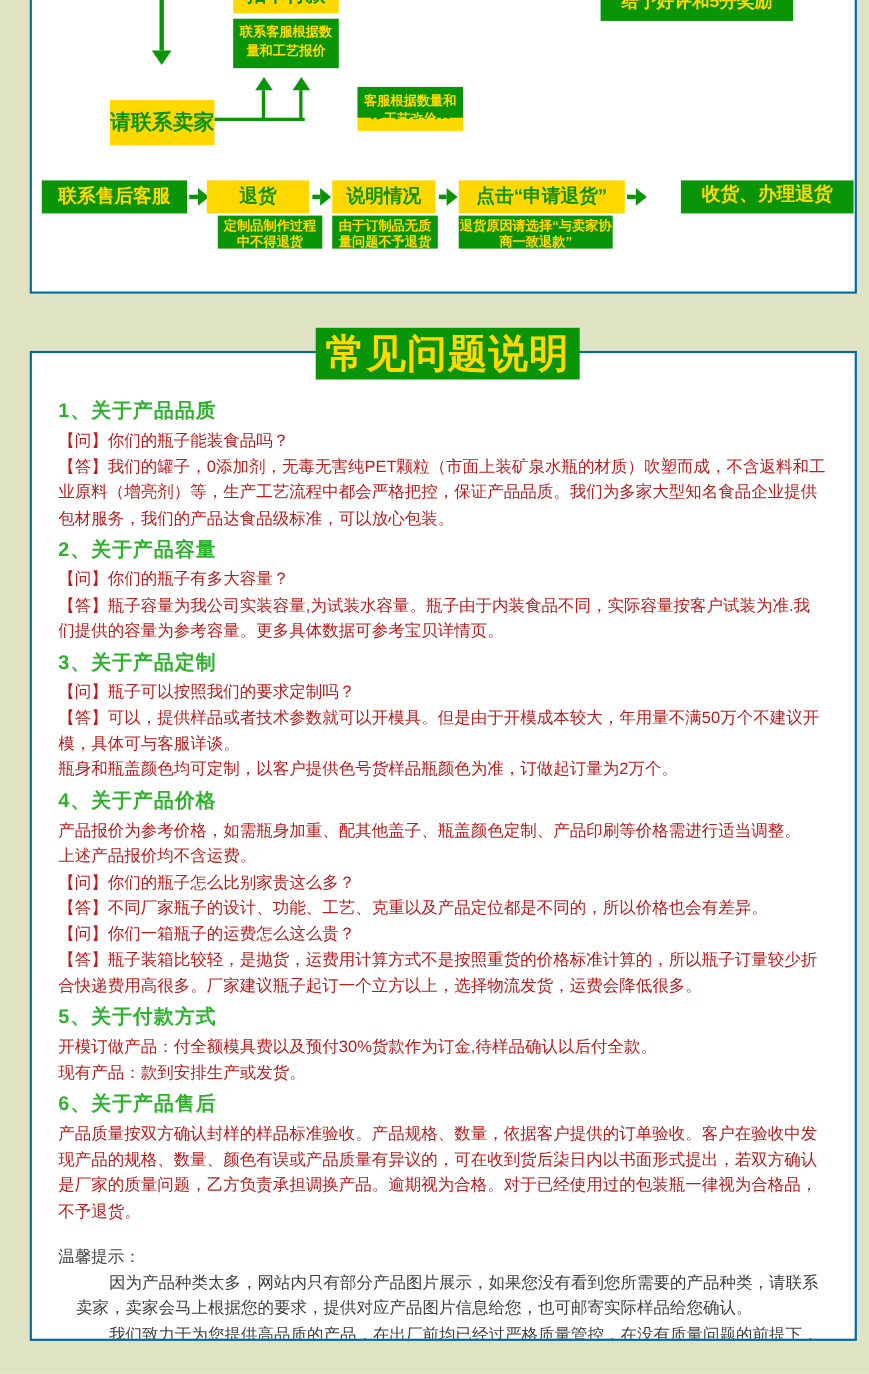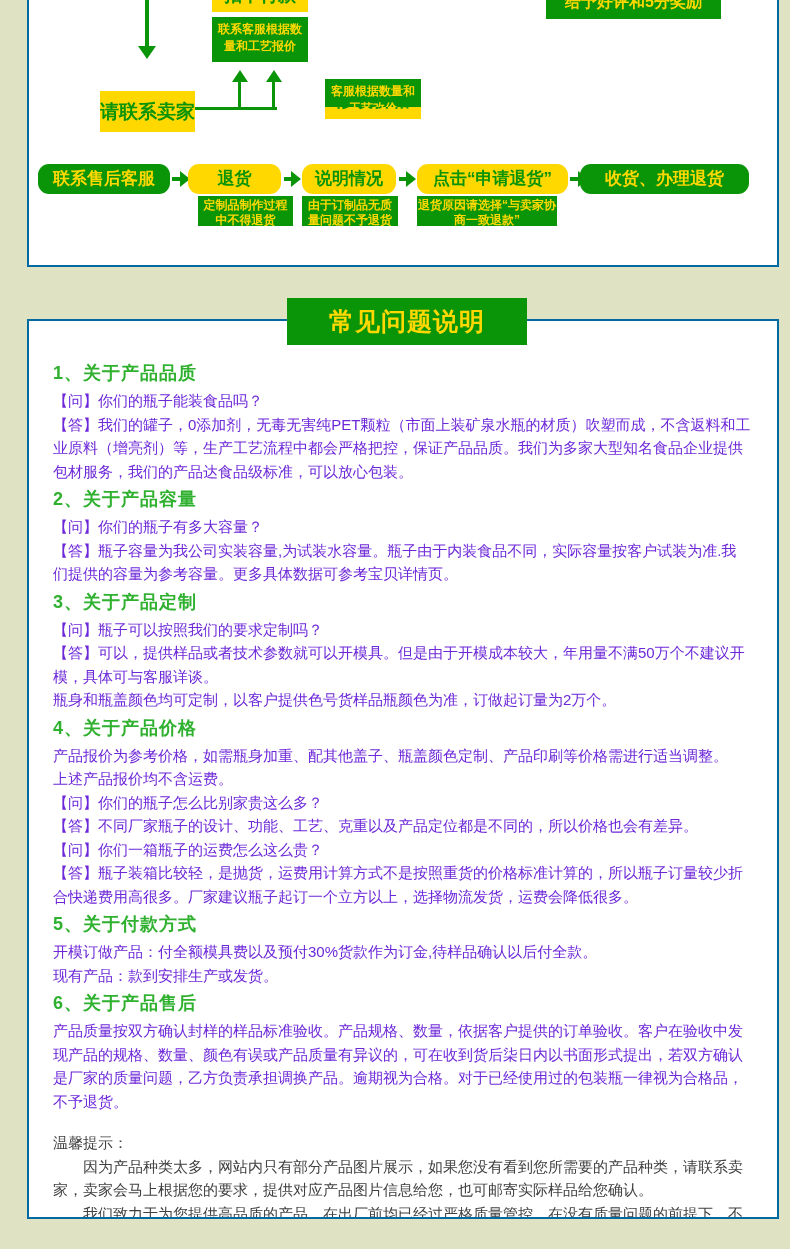--- a/index.html
+++ b/index.html
@@ -40,46 +40,46 @@
 
   #down-shaft   { left:145px; top:0;    width:4px;  height:46px; }
   #down-head    { left:138px; top:46px; }
   #conn-h       { left:195px; top:107px; width:82px; height:3px; }
   #up-shaft-1   { left:238px; top:82px; width:3px; height:27px; }
   #up-head-1    { left:232px; top:70px; }
   #up-shaft-2   { left:272px; top:82px; width:3px; height:27px; }
   #up-head-2    { left:266px; top:70px; }
 
   
-  .rstep { top:164px; height:30px; font-size:17px; line-height:30px;border-radius:11px; }
+  .rstep { top:164px; height:30px; font-size:17px; line-height:30px; }
   .rnote { top:196px; height:30px; }
   #rs-0 { left:38px;  width:132px; }
   #rs-1 { left:188px; width:93px; }   #rn-1 { left:198px; width:95px; }
   #rs-2 { left:302px; width:94px; }   #rn-2 { left:302px; width:96px; }
   #rs-3 { left:417px; width:151px; }  #rn-3 { left:417px; width:140px; }
-  #rs-4 { left:580px; width:169px; }
+  #rs-4 { left:619px; width:157px;font-family:Liberation Mono, monospace; }
   #ra-1s { left:172px; top:177px; width:8px; height:4px; } #ra-1h { left:180px; top:171px; }
   #ra-2s { left:284px; top:177px; width:7px; height:4px; } #ra-2h { left:291px; top:171px; }
   #ra-3s { left:399px; top:177px; width:7px; height:4px; } #ra-3h { left:406px; top:171px; }
   #ra-4s { left:570px; top:177px; width:8px; height:4px; } #ra-4h { left:578px; top:171px; }
 
   
   #faq-header {
     position:absolute; left:287px; top:298px; width:240px; height:47px;
-    background:#0a9408; color:#ffd800; font-size:25px; font-weight:bold;
+    background:#0a9408; color:#ffd800; font-size:36px; font-weight:bold;
     text-align:center; line-height:47px; z-index:5; letter-spacing:1px;
   }
   #faq-body { position:absolute; left:0; top:0; width:100%; height:100%;
     padding:36px 26px 0 24px; overflow:hidden; }
   .faq-title { color:#2fb12f; font-size:18px; font-weight:bold;
     line-height:24px; margin:4px 0 4px 0; letter-spacing:1px; }
-  .faq-para  { color:#6d28d9; font-size:15px; line-height:23.5px; }
+  .faq-para  { color:#b91c1c; font-size:15px; line-height:23.5px; }
   .tips-block { margin-top:18px; }
   .tips-title { color:#404040; font-size:15px; line-height:23.5px; }
-  .tips-para  { color:#404040; font-size:15px; line-height:23.5px; text-indent:2em; }
+  .tips-para  { color:#404040; font-size:15px; line-height:23.5px; text-indent:2em;margin-left:16px; }
 </style>
 </head>
 <body>
 
 <div id="page">
 
   <div class="panel" id="panel-top"></div>
 
   <div class="shaft" id="down-shaft"></div>
   <div class="tri tri-down" id="down-head"></div>

